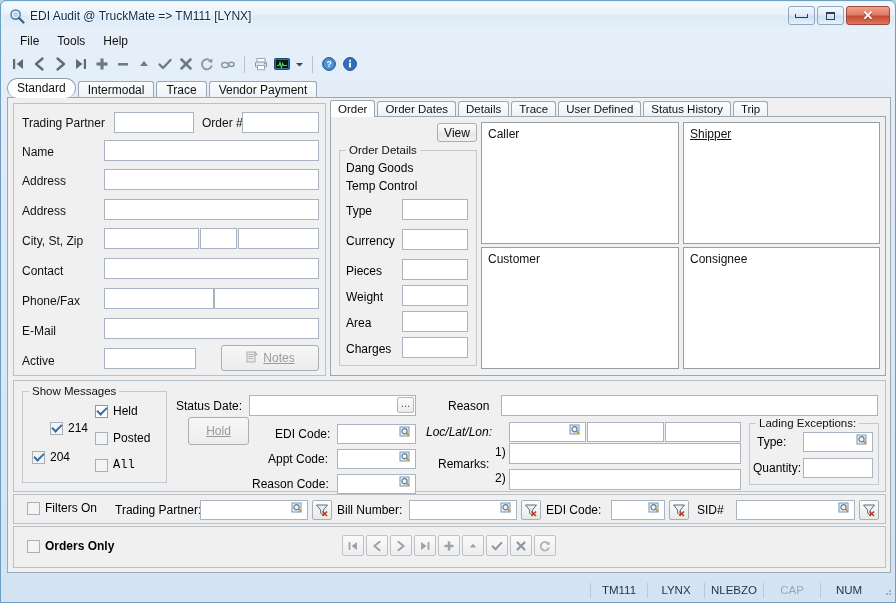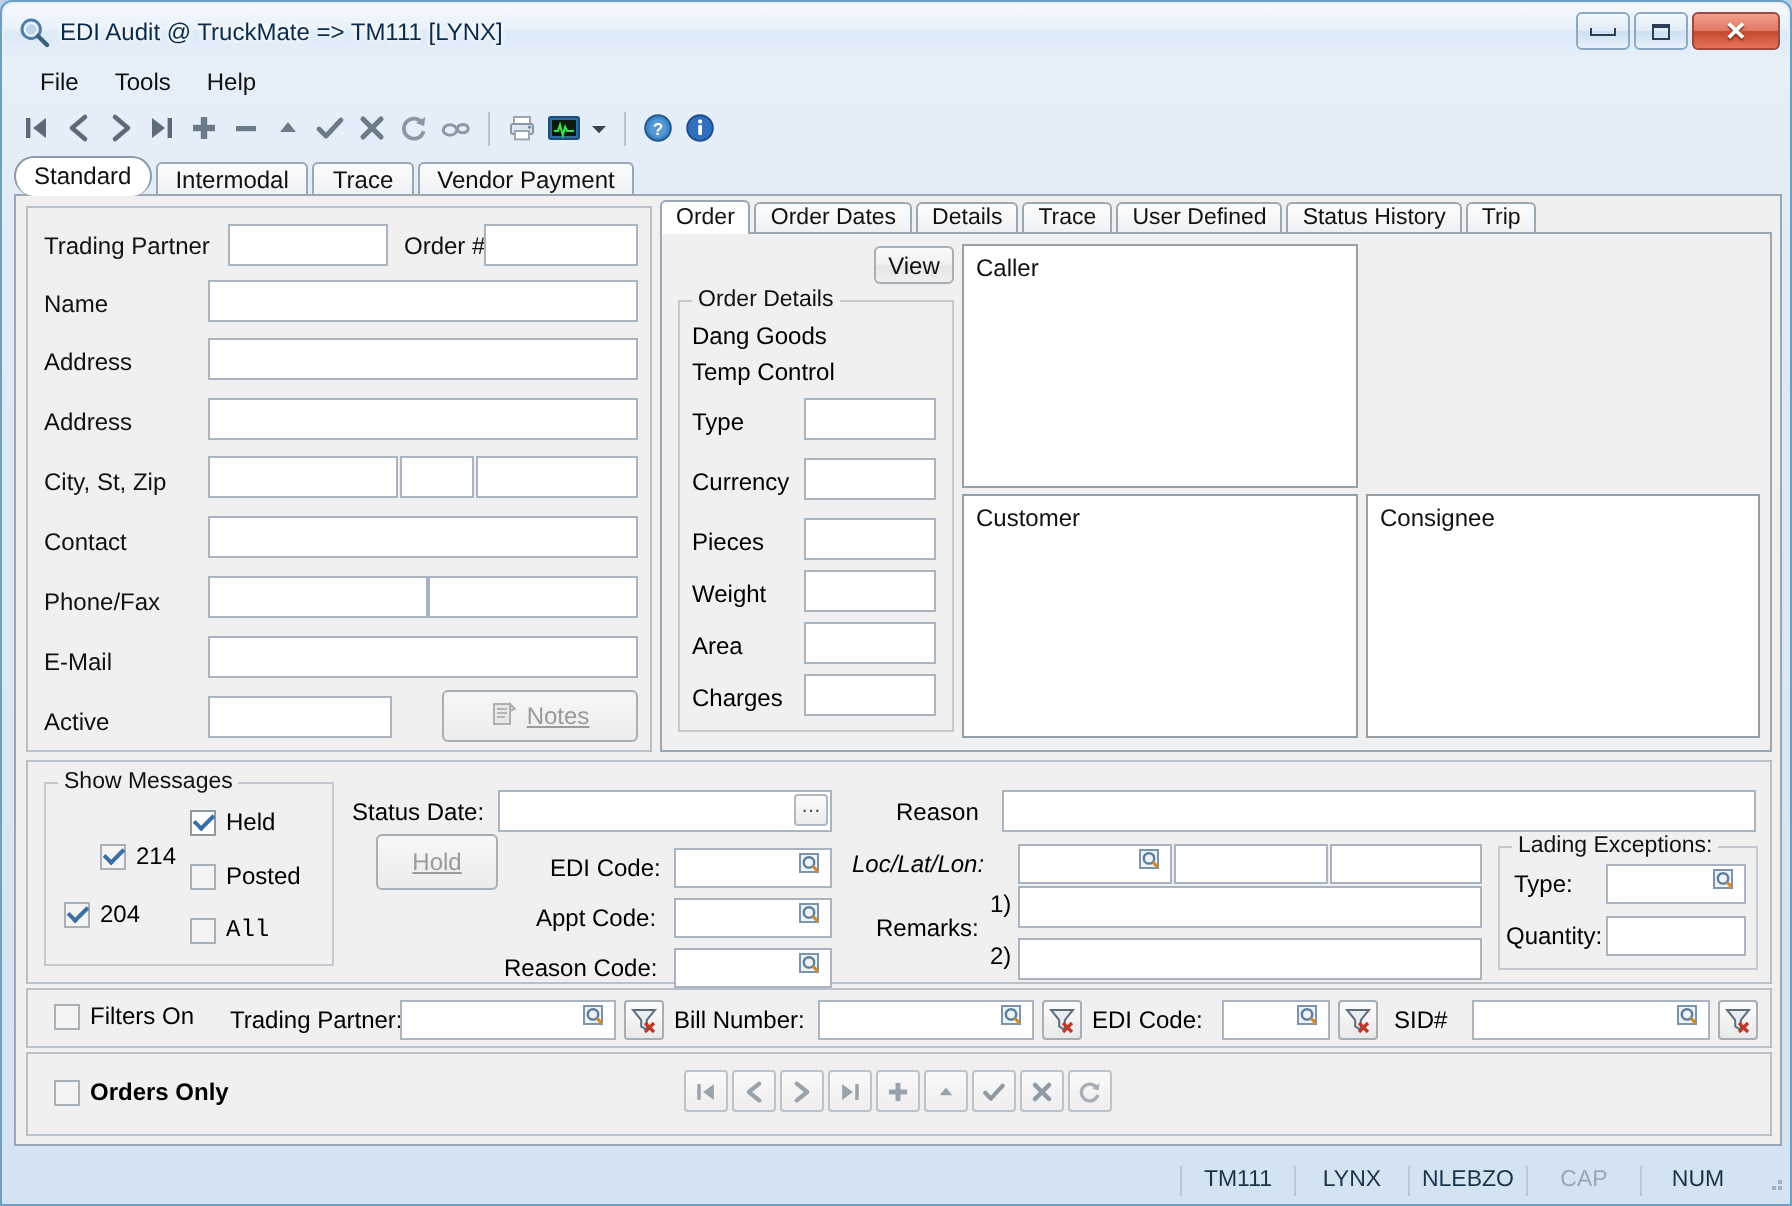--- a/index.html
+++ b/index.html
@@ -403,20 +403,23 @@
 
             <div style="position:absolute;left:6px;top:165px;font-size:12px;">Area</div>
             <input class="inp" style="position: absolute; left: 62px; top: 160px; width: 66px;">
 
             <div style="position:absolute;left:6px;top:191px;font-size:12px;">Charges</div>
             <input class="inp" style="position: absolute; left: 62px; top: 186px; width: 66px;">
           </div>
 
           <div class="boxpanel" style="left:150px;top:5px;width:198px;height:122px;">
             <span class="cap">Caller</span>
+          </div>
+          <div class="boxpanel" style="left:352px;top:5px;width:197px;height:122px;">
+            <span class="cap link">Shipper</span>
           </div>
           <div class="boxpanel" style="left:150px;top:130px;width:198px;height:122px;">
             <span class="cap">Customer</span>
           </div>
           <div class="boxpanel" style="left:352px;top:130px;width:197px;height:122px;">
             <span class="cap">Consignee</span>
           </div>
         </div>
       </div>
 

